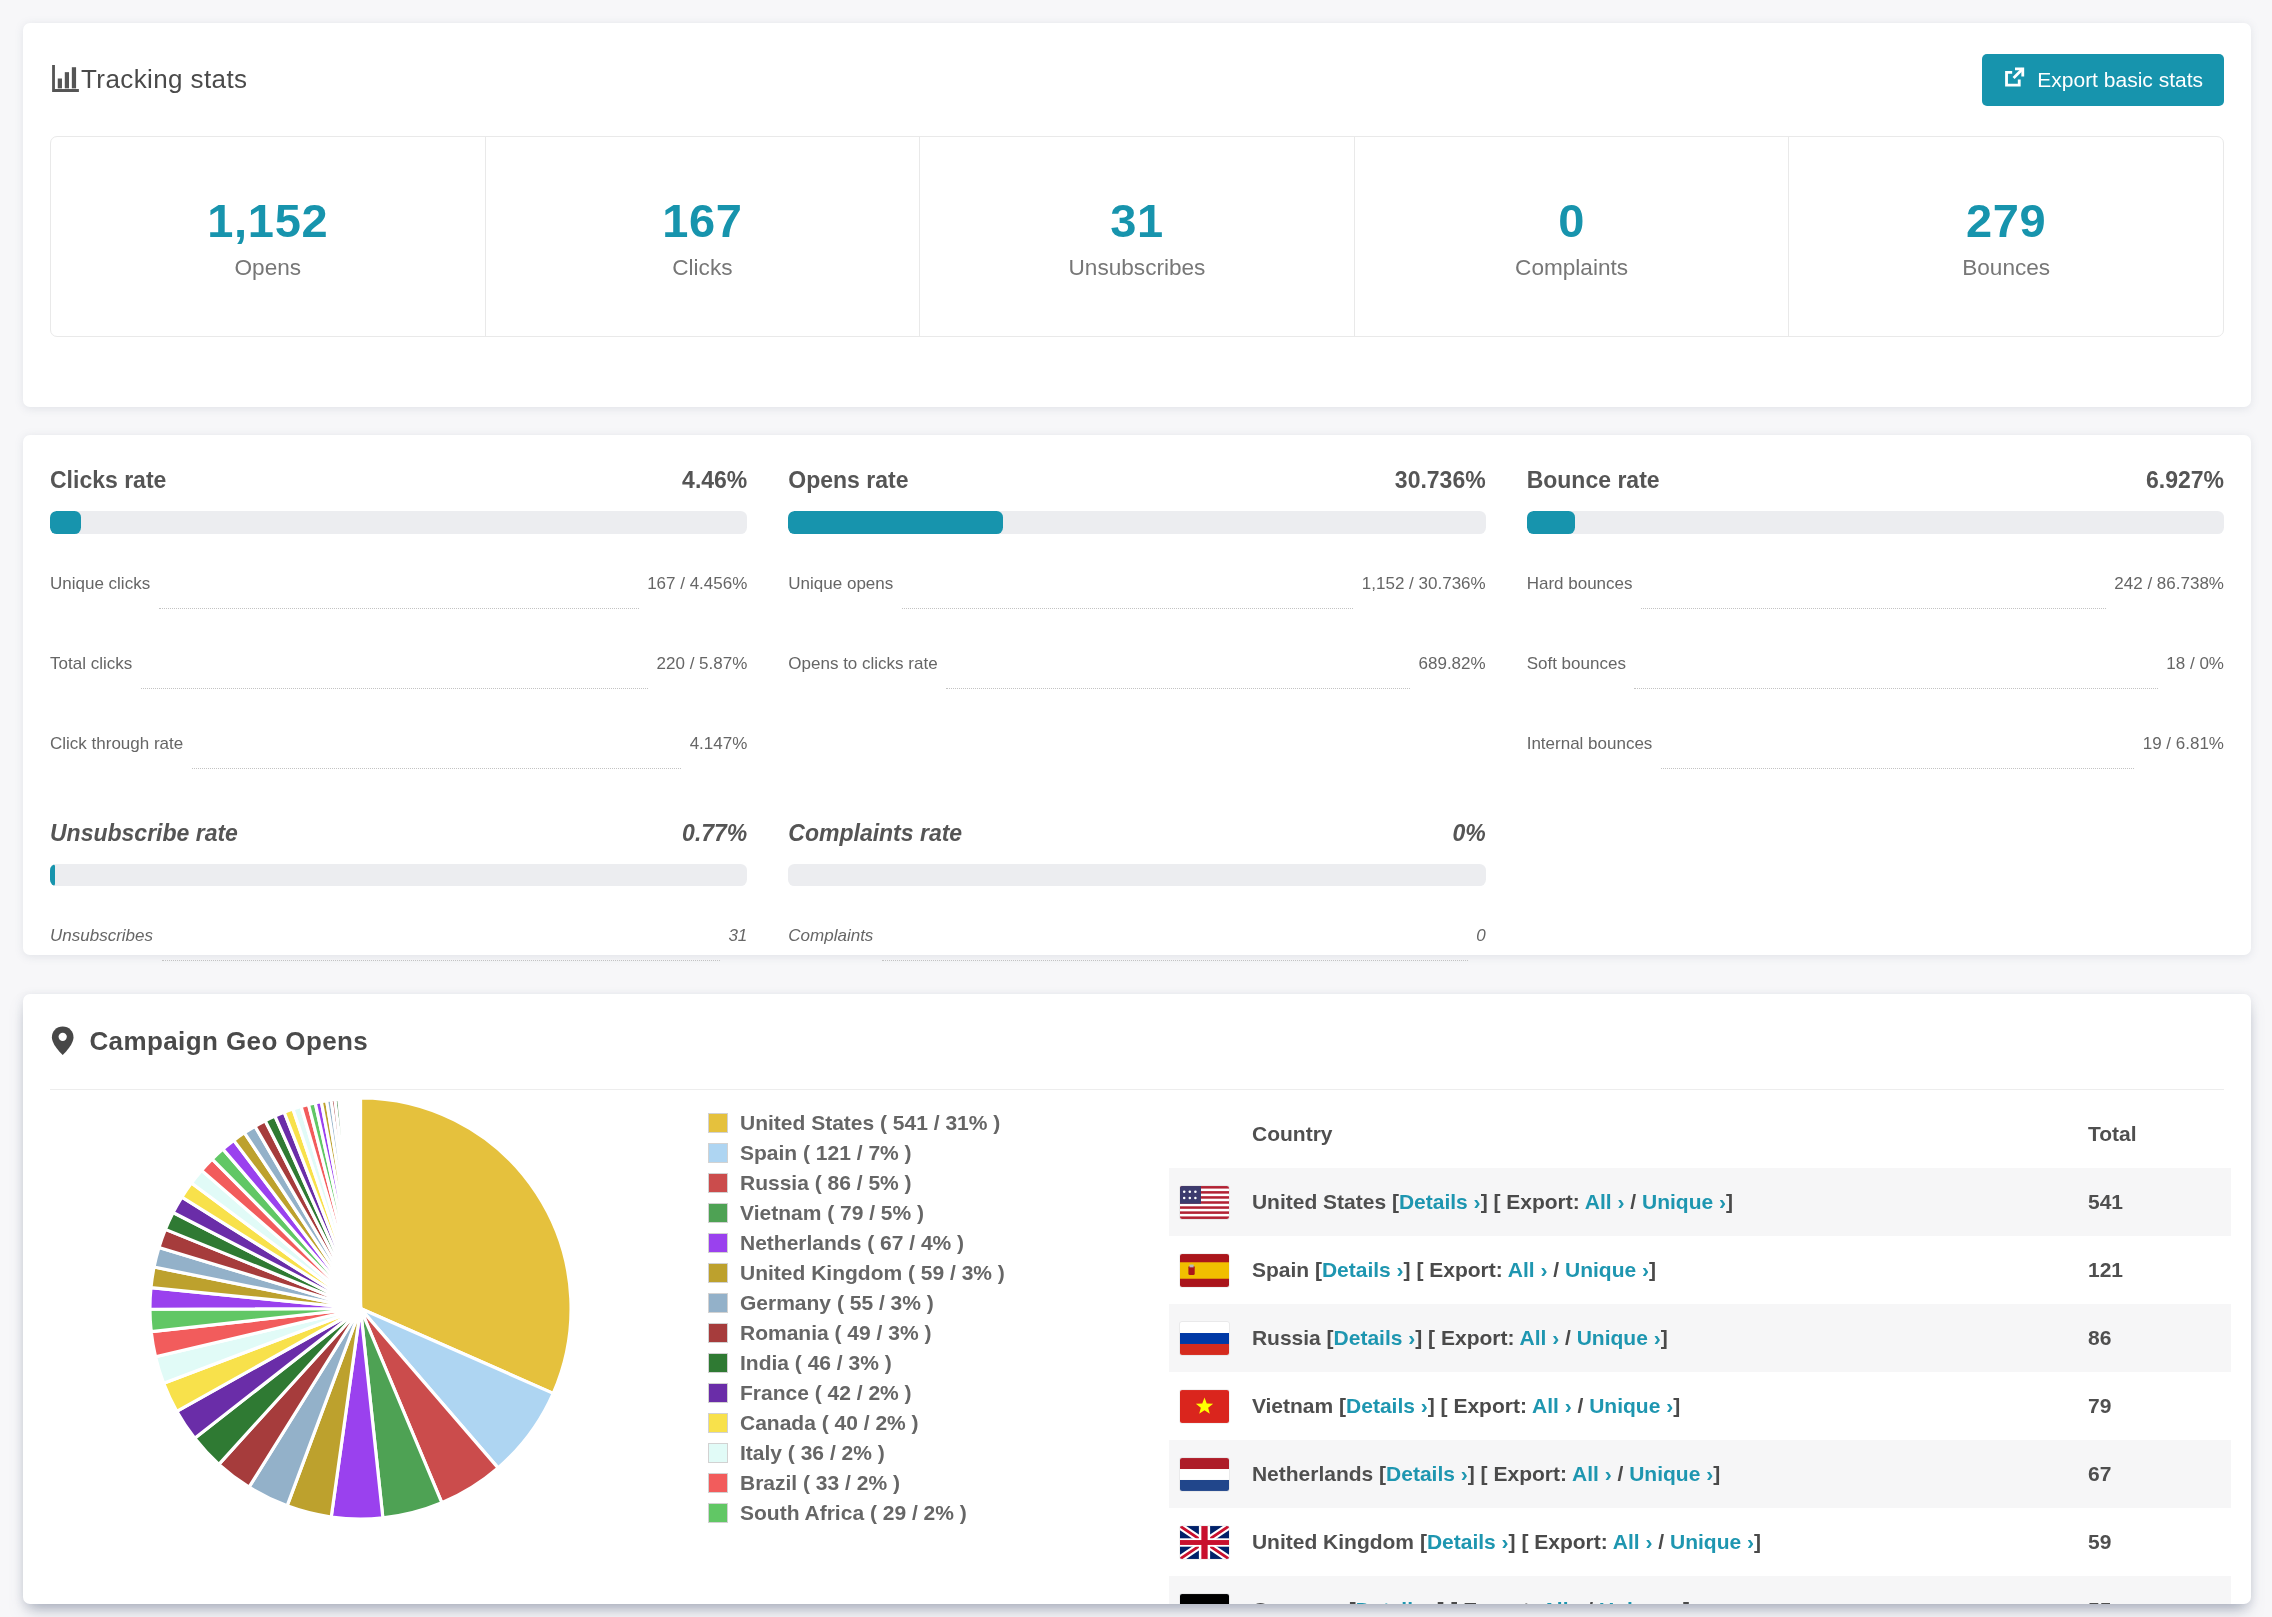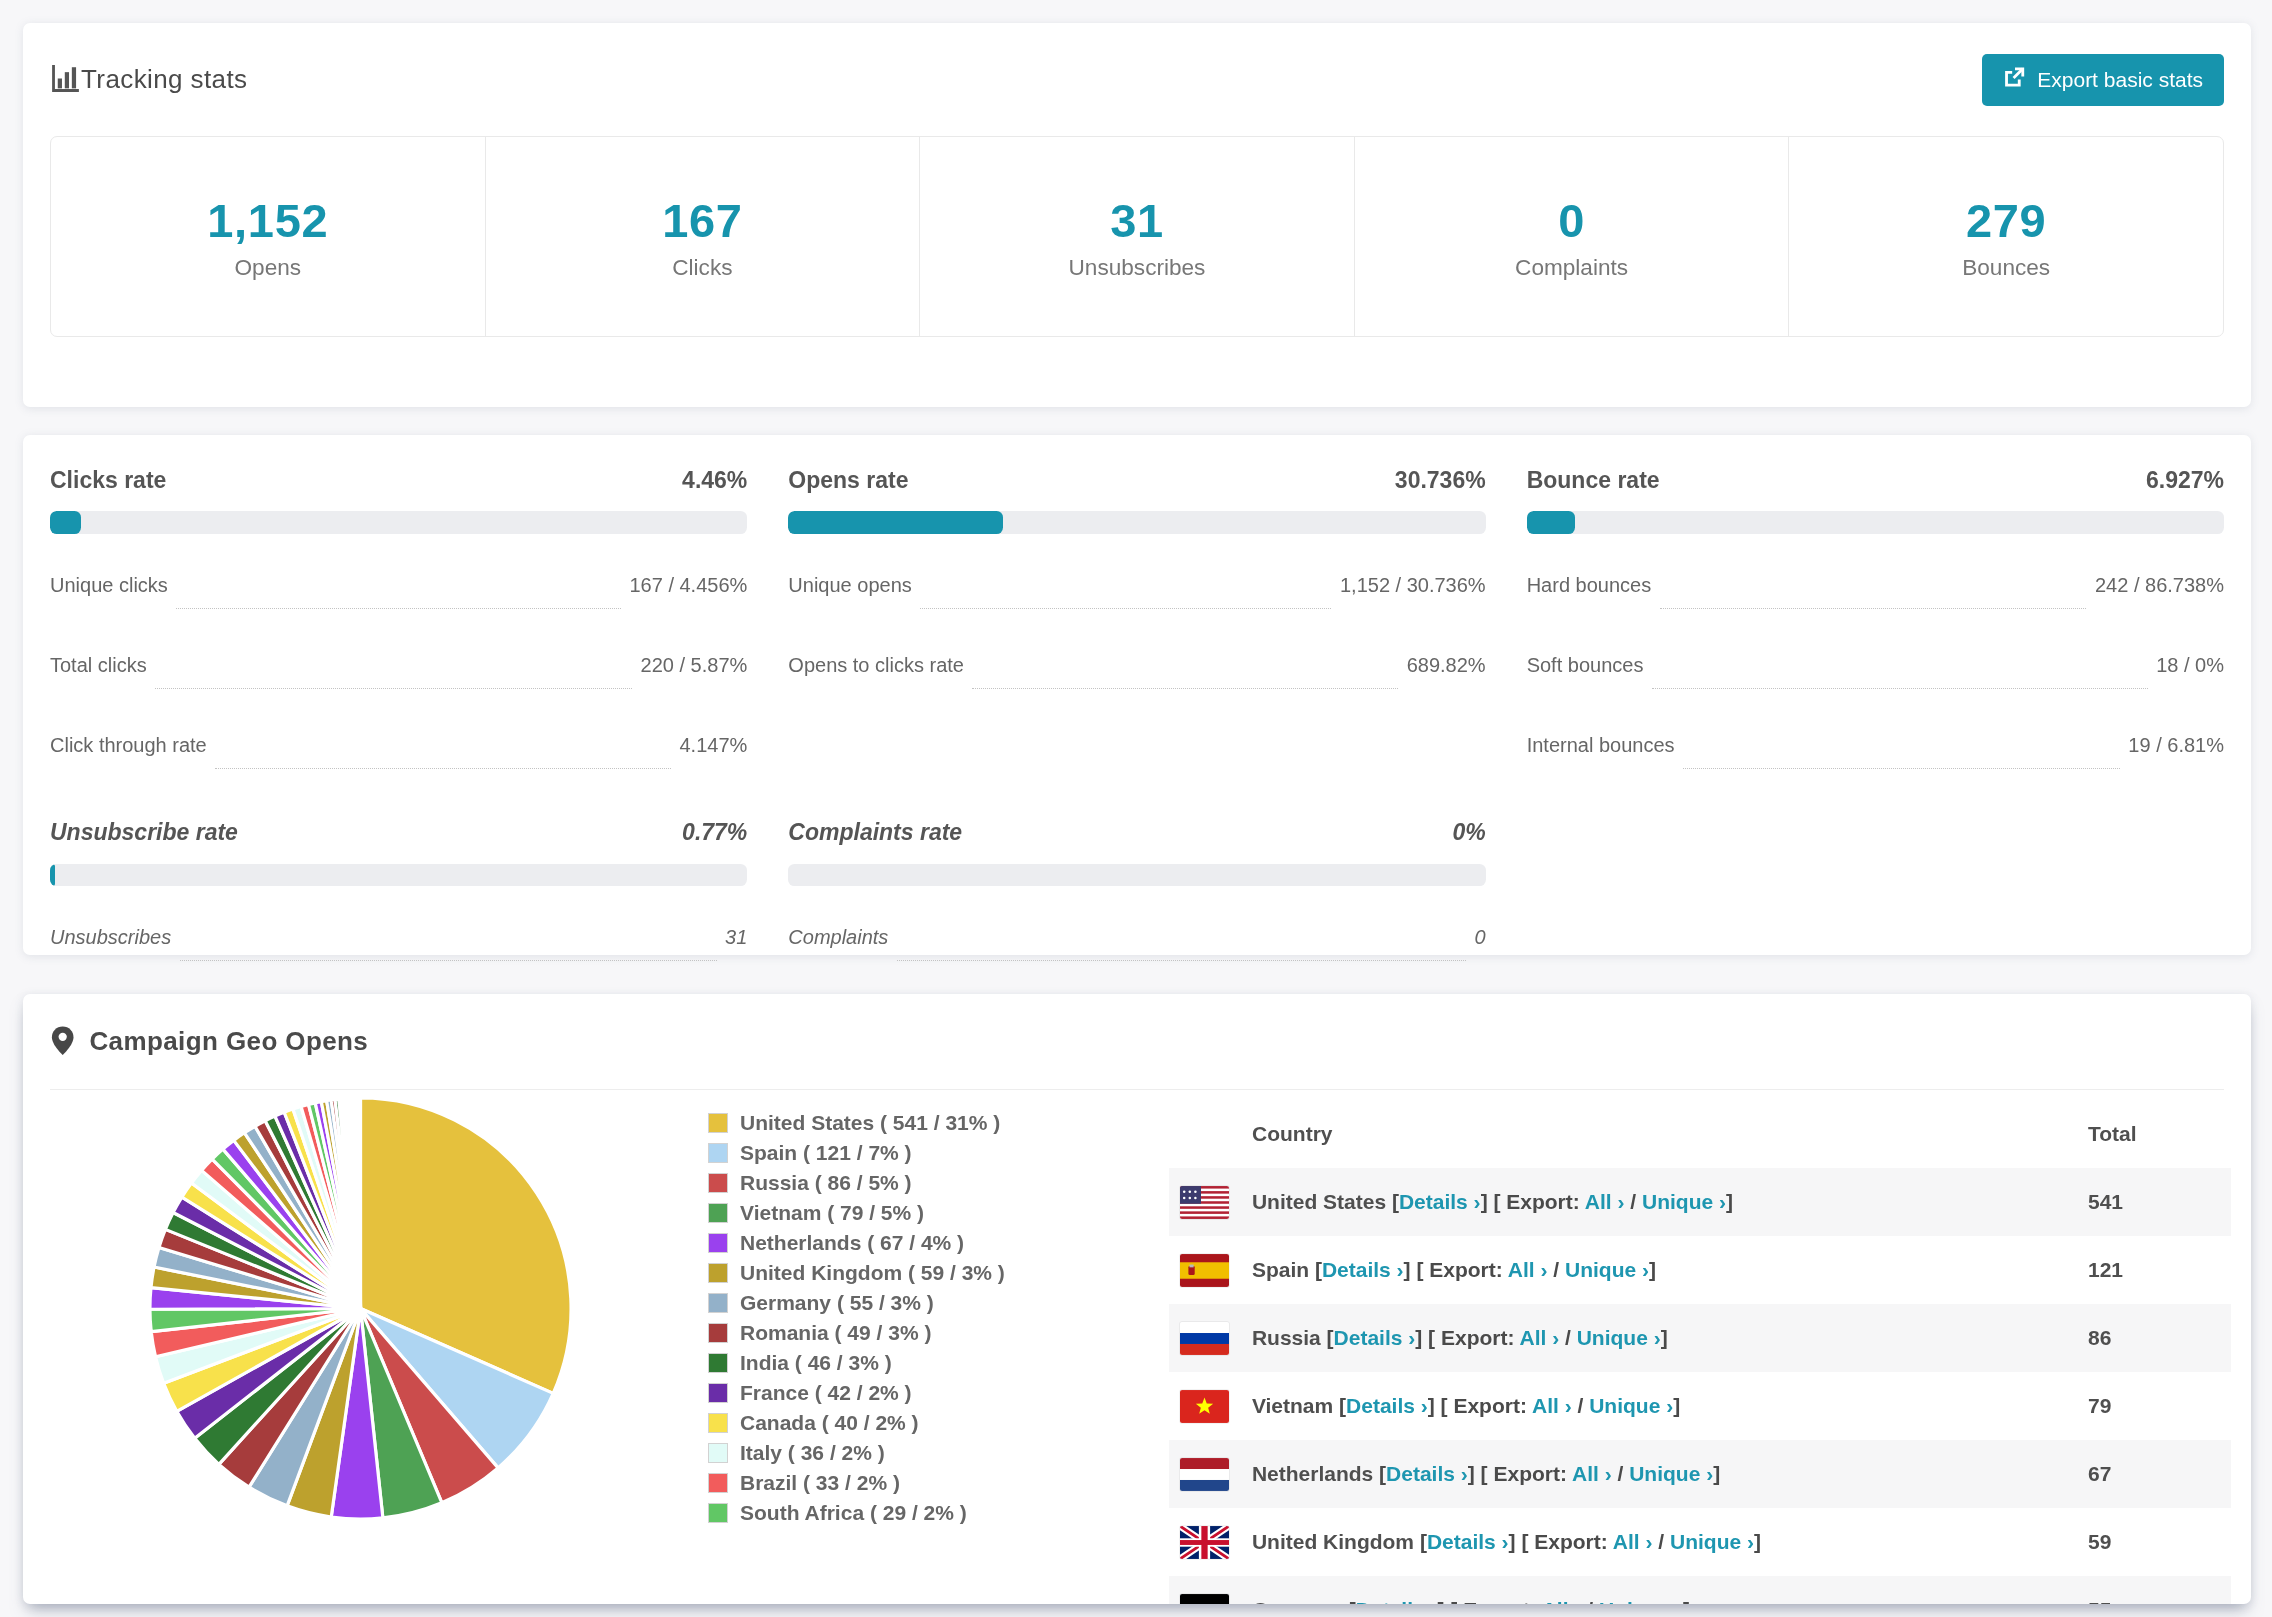--- a/index.html
+++ b/index.html
@@ -34,26 +34,26 @@
     border-left:1.4px solid #e9e9e9;
   }
   .stat-cell:first-child { border-left:none; }
   .stat-value { font-size:47px; font-weight:800; color:#1794ad; letter-spacing:0.7px; }
   .stat-label { font-size:22.6px; color:#777777; margin-top:7px; }
 
   
   #card-rates { top:435px; height:520px; padding:31px 27px 28px; }
   .rates-grid { display:grid; grid-template-columns:repeat(3,1fr); column-gap:41px; }
   .rates-grid + .rates-grid { margin-top:45px;font-style:italic; }
-  .rate-head { display:flex; justify-content:space-between; align-items:center; height:28px; }
+  .rate-head { display:flex; justify-content:space-between; align-items:flex-end; height:28px; }
   .rate-title, .rate-value { font-size:23px; font-weight:700; color:#555555; }
   .bar-track { margin-top:17px; height:22.6px; background:#ecedf0; border-radius:6.4px; overflow:hidden; }
   .bar-fill { height:100%; background:#1794ad; border-radius:6.4px; }
   .rate-rows { list-style:none; margin-top:25.4px; }
-  .rate-row { display:flex; align-items:baseline; height:40px; font-size:20px; color:#666666;margin-top:40px; }
+  .rate-row { display:flex; align-items:baseline; height:40px; font-size:17px; color:#666666;margin-top:40px; }
   .leader { flex:1; border-bottom:1.4px dotted #c3c3c3; margin:0 8.5px 5px; align-self:flex-end; }
 
   
   #card-geo { top:994px; height:610px; padding:0 27px; overflow:hidden;
     box-shadow:0 1.4px 8.5px rgba(120,130,150,.16), 0 10px 15.5px -5.6px rgba(100,110,135,.5);font-weight:bold; }
   #geo-header { height:96px; display:flex; align-items:center; gap:14px; border-bottom:1.4px solid #ededed; }
   #geo-content { position:relative; height:514px; }
   #pie-wrap { position:absolute; left:95px; top:2.8px; width:431px; height:431px; }
   #legend { position:absolute; left:610px; top:18.4px; list-style:none; }
   .legend-item { display:flex; align-items:center; gap:12px; height:30px;padding-left:48px; }

